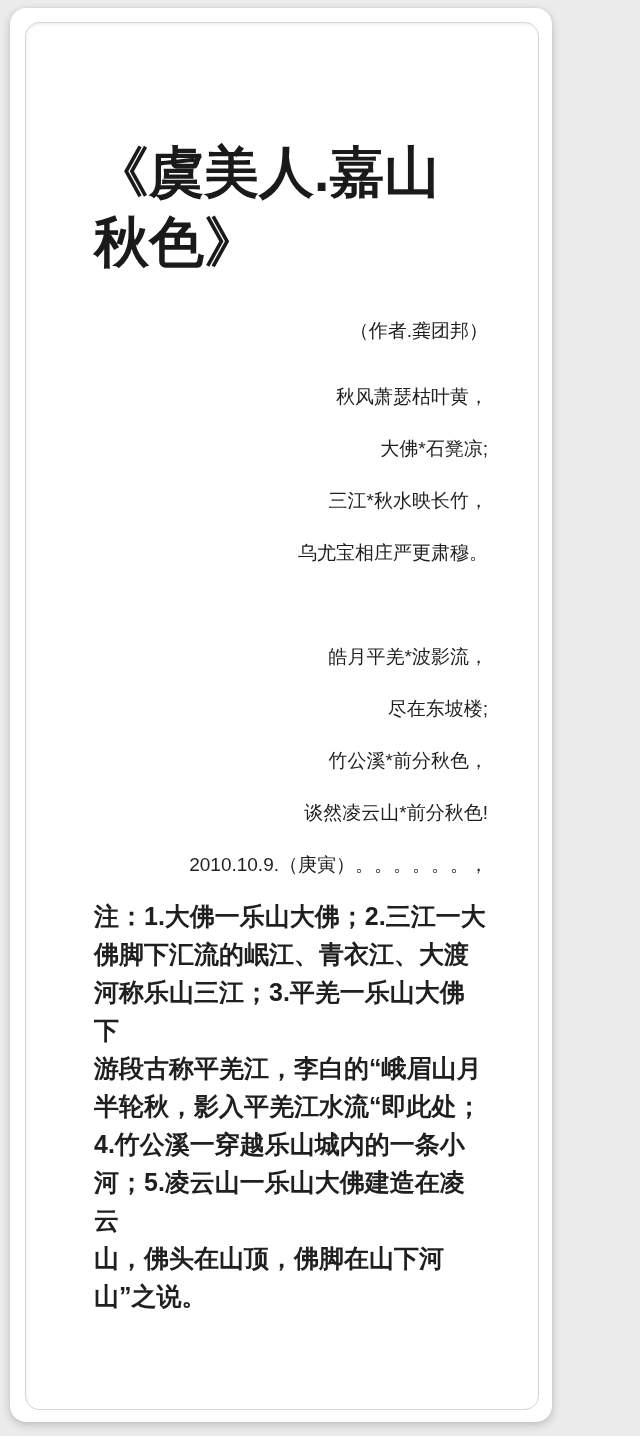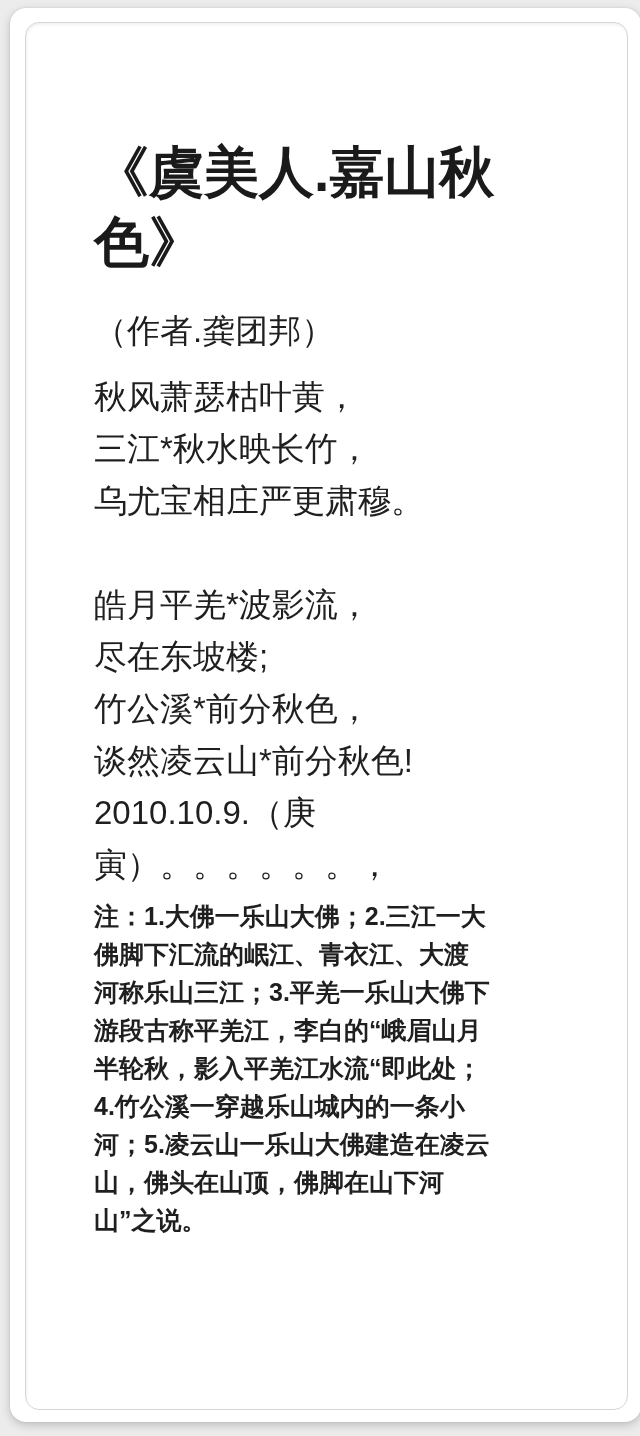--- a/index.html
+++ b/index.html
@@ -11,21 +11,21 @@
     height: 1436px;
     background: #ececec;
     font-family: "Liberation Sans", sans-serif;
     overflow: hidden;
     position: relative;
   }
   .card {
     position: absolute;
     left: 10px;
     top: 8px;
-    width: 631px;
+    width: 542px;
     height: 1414px;
     background: #ffffff;
     border-radius: 16px;
     box-shadow: 0 3px 10px rgba(0,0,0,0.20), 0 0 2px rgba(0,0,0,0.10);
   }
   .inner-frame {
     position: absolute;
     left: 15px;
     top: 14px;
     right: 13px;
@@ -46,23 +46,24 @@
   h1.title {
     margin: 0 0 28px 0;
     font-size: 55px;
     line-height: 70px;
     font-weight: 700;
     color: #1a1a1a;
     letter-spacing: 0;
   }
   p { margin: 0; }
   .line {
-    font-size: 33px;
+    font-size: 19px;
     line-height: 52px;
     font-weight: 400;
+    text-align: right;
   }
   .author {
     margin-bottom: 14px;
   }
   .blank-line {
     height: 52px;
   }
   .notes-block {
     margin-top: 6px;
   }
@@ -77,20 +78,21 @@
 
 <div class="card">
   <div class="inner-frame">
     <div class="content">
 
       <h1 class="title">《虞美人.嘉山秋色》</h1>
 
       <p class="line author">（作者.龚团邦）</p>
 
       <p class="line">秋风萧瑟枯叶黄，</p>
+      <p class="line">大佛*石凳凉;</p>
       <p class="line">三江*秋水映长竹，</p>
       <p class="line">乌尤宝相庄严更肃穆。</p>
 
       <div class="blank-line"></div>
 
       <p class="line">皓月平羌*波影流，</p>
       <p class="line">尽在东坡楼;</p>
       <p class="line">竹公溪*前分秋色，</p>
       <p class="line">谈然凌云山*前分秋色!</p>
 

